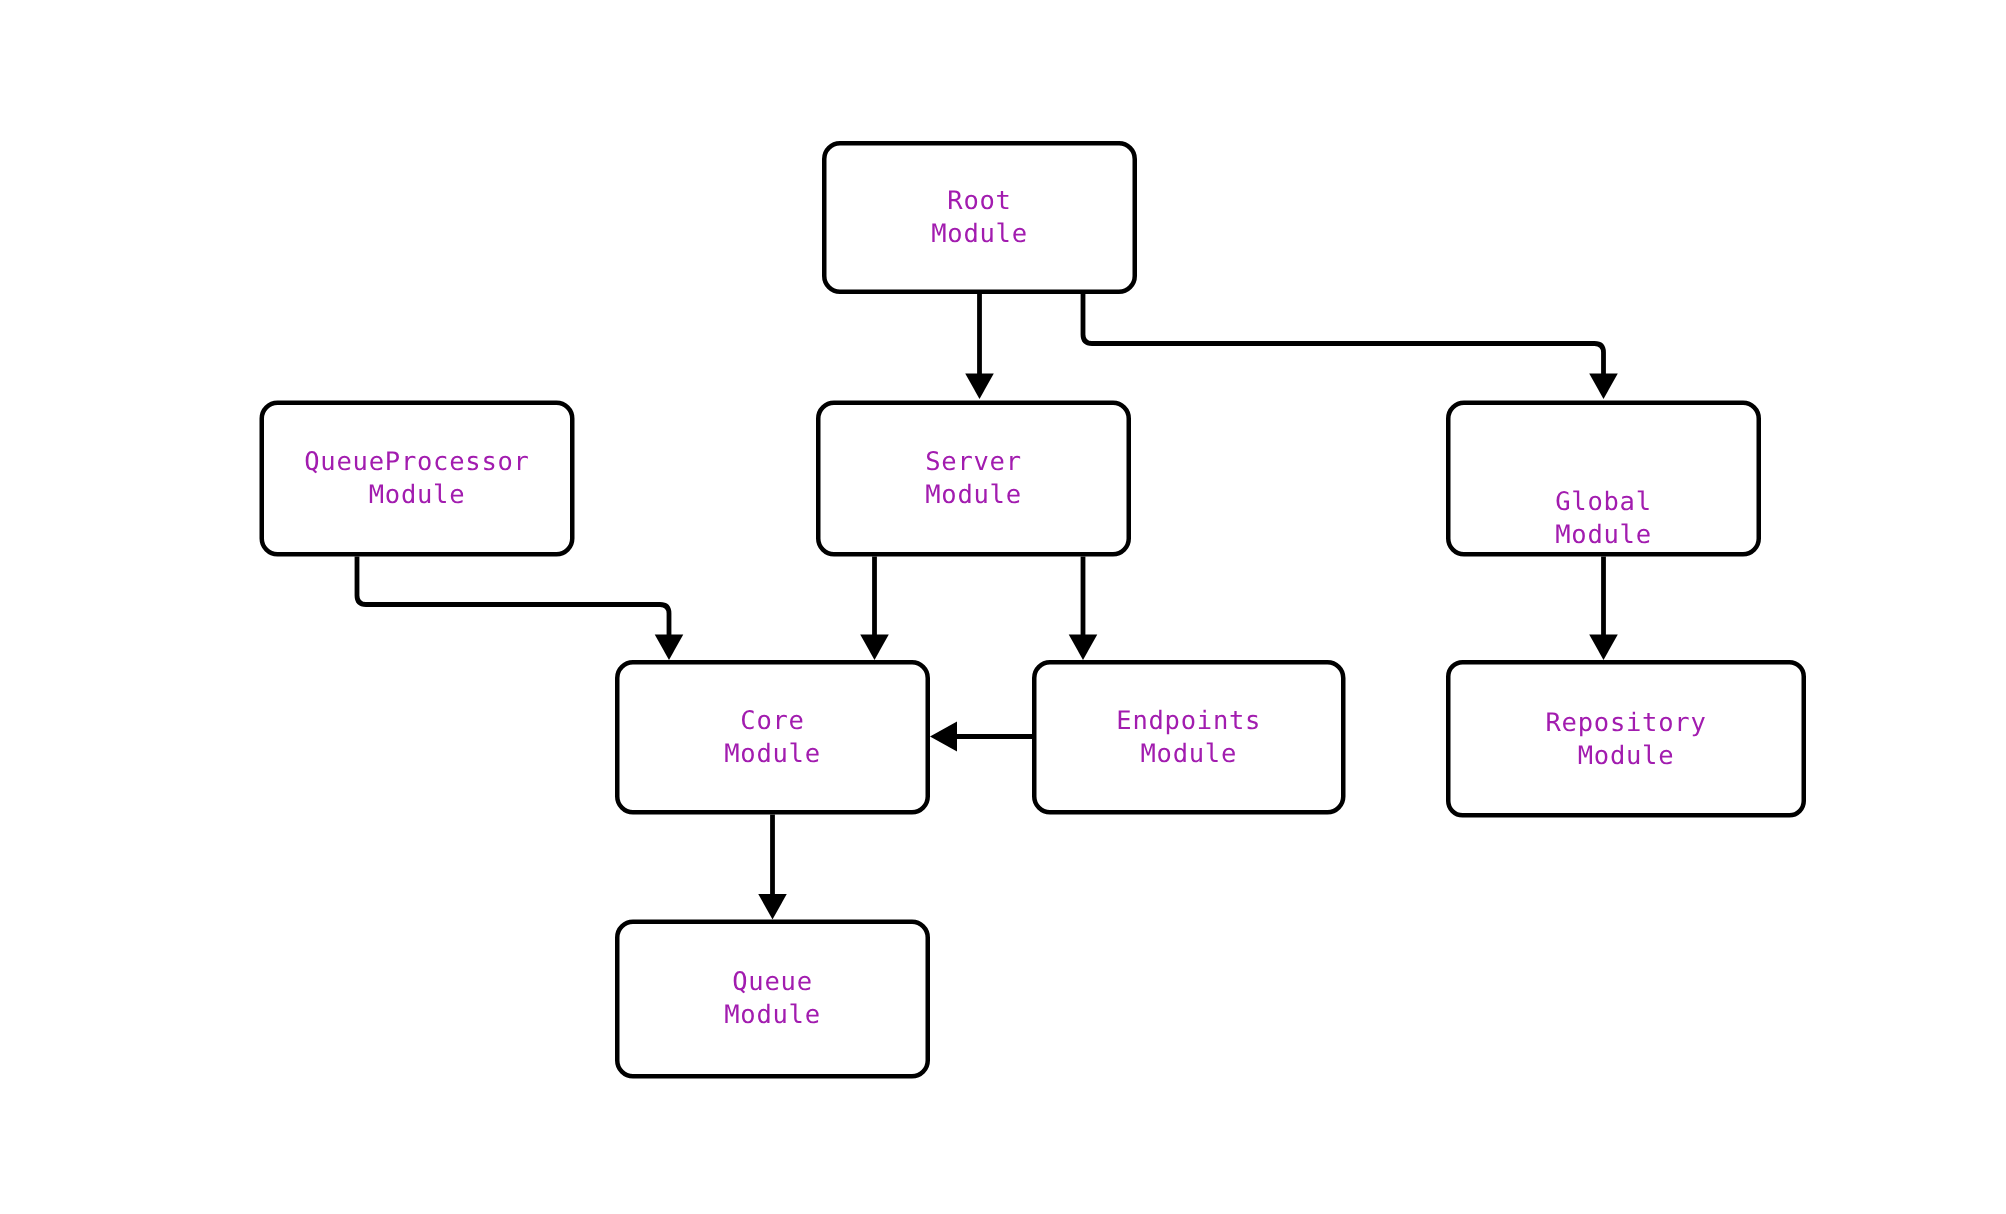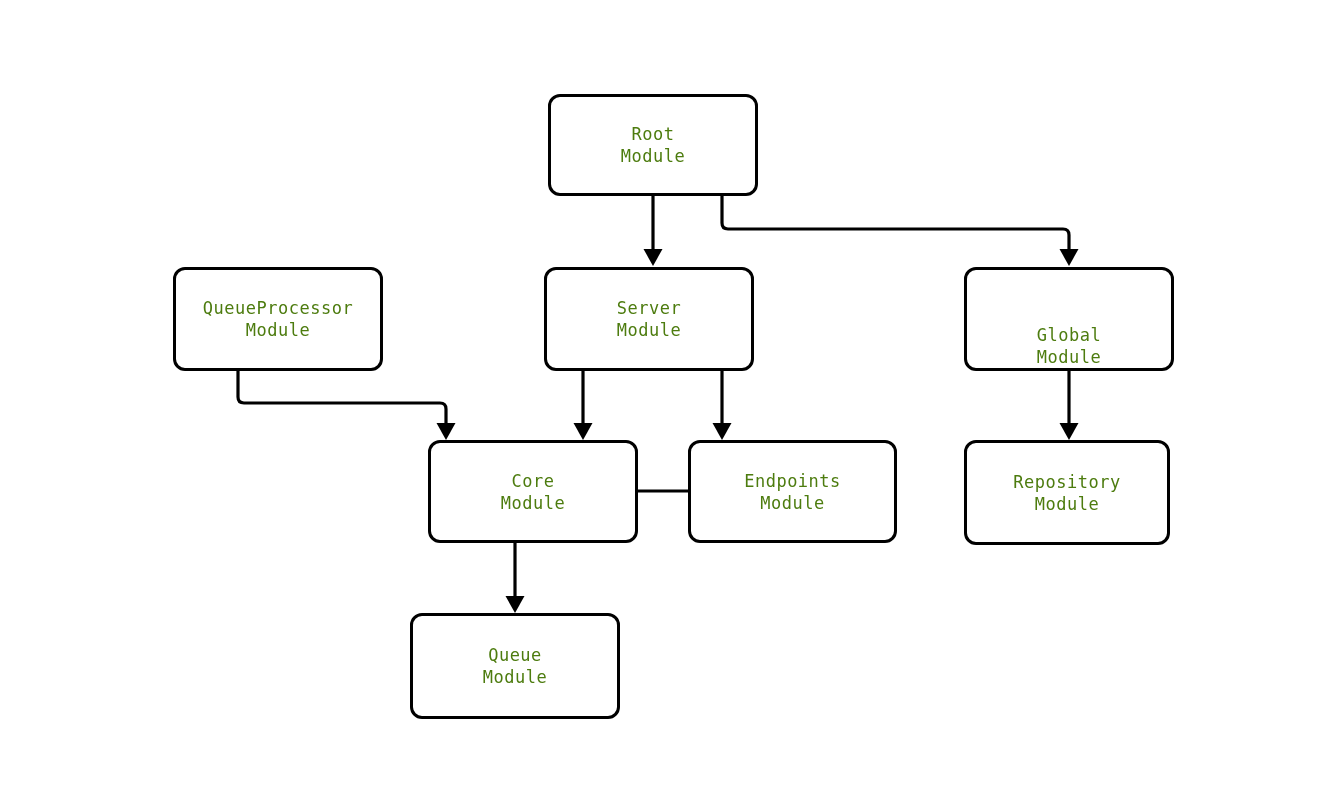--- a/index.html
+++ b/index.html
@@ -38,21 +38,21 @@
     position: absolute;
     box-sizing: border-box;
     background: #ffffff;
     border: 3px solid #000000;
     border-radius: 12px;
     display: flex;
     flex-direction: column;
     align-items: center;
     justify-content: center;
     text-align: center;
-    color: #4d7c0f;
+    color: #a21caf;
     font-family: "DejaVu Sans Mono", "Liberation Mono", monospace;
     font-size: 17px;
     line-height: 22px;
     letter-spacing: 0.5px;
   }
   .node-label-line {
     display: block;
     white-space: pre;
   }
 </style>
@@ -120,31 +120,31 @@
     <div class="node" style="left:544px; top:267px; width:210px; height:104px;">
       <span class="node-label-line">Server</span>
       <span class="node-label-line">Module</span>
     </div>
 
     <div class="node" style="left:964px; top:267px; width:210px; height:104px;justify-content:flex-end;">
       <span class="node-label-line">Global</span>
       <span class="node-label-line">Module</span>
     </div>
 
-    <div class="node" style="left:428px; top:440px; width:210px; height:103px;">
+    <div class="node" style="left:410px; top:440px; width:210px; height:103px;">
       <span class="node-label-line">Core</span>
       <span class="node-label-line">Module</span>
     </div>
 
     <div class="node" style="left:688px; top:440px; width:209px; height:103px;">
       <span class="node-label-line">Endpoints</span>
       <span class="node-label-line">Module</span>
     </div>
 
-    <div class="node" style="left:964px; top:440px; width:206px; height:105px;">
+    <div class="node" style="left:964px; top:440px; width:240px; height:105px;border-radius:11px;">
       <span class="node-label-line">Repository</span>
       <span class="node-label-line">Module</span>
     </div>
 
     <div class="node" style="left:410px; top:613px; width:210px; height:106px;">
       <span class="node-label-line">Queue</span>
       <span class="node-label-line">Module</span>
     </div>
 
   </div>

